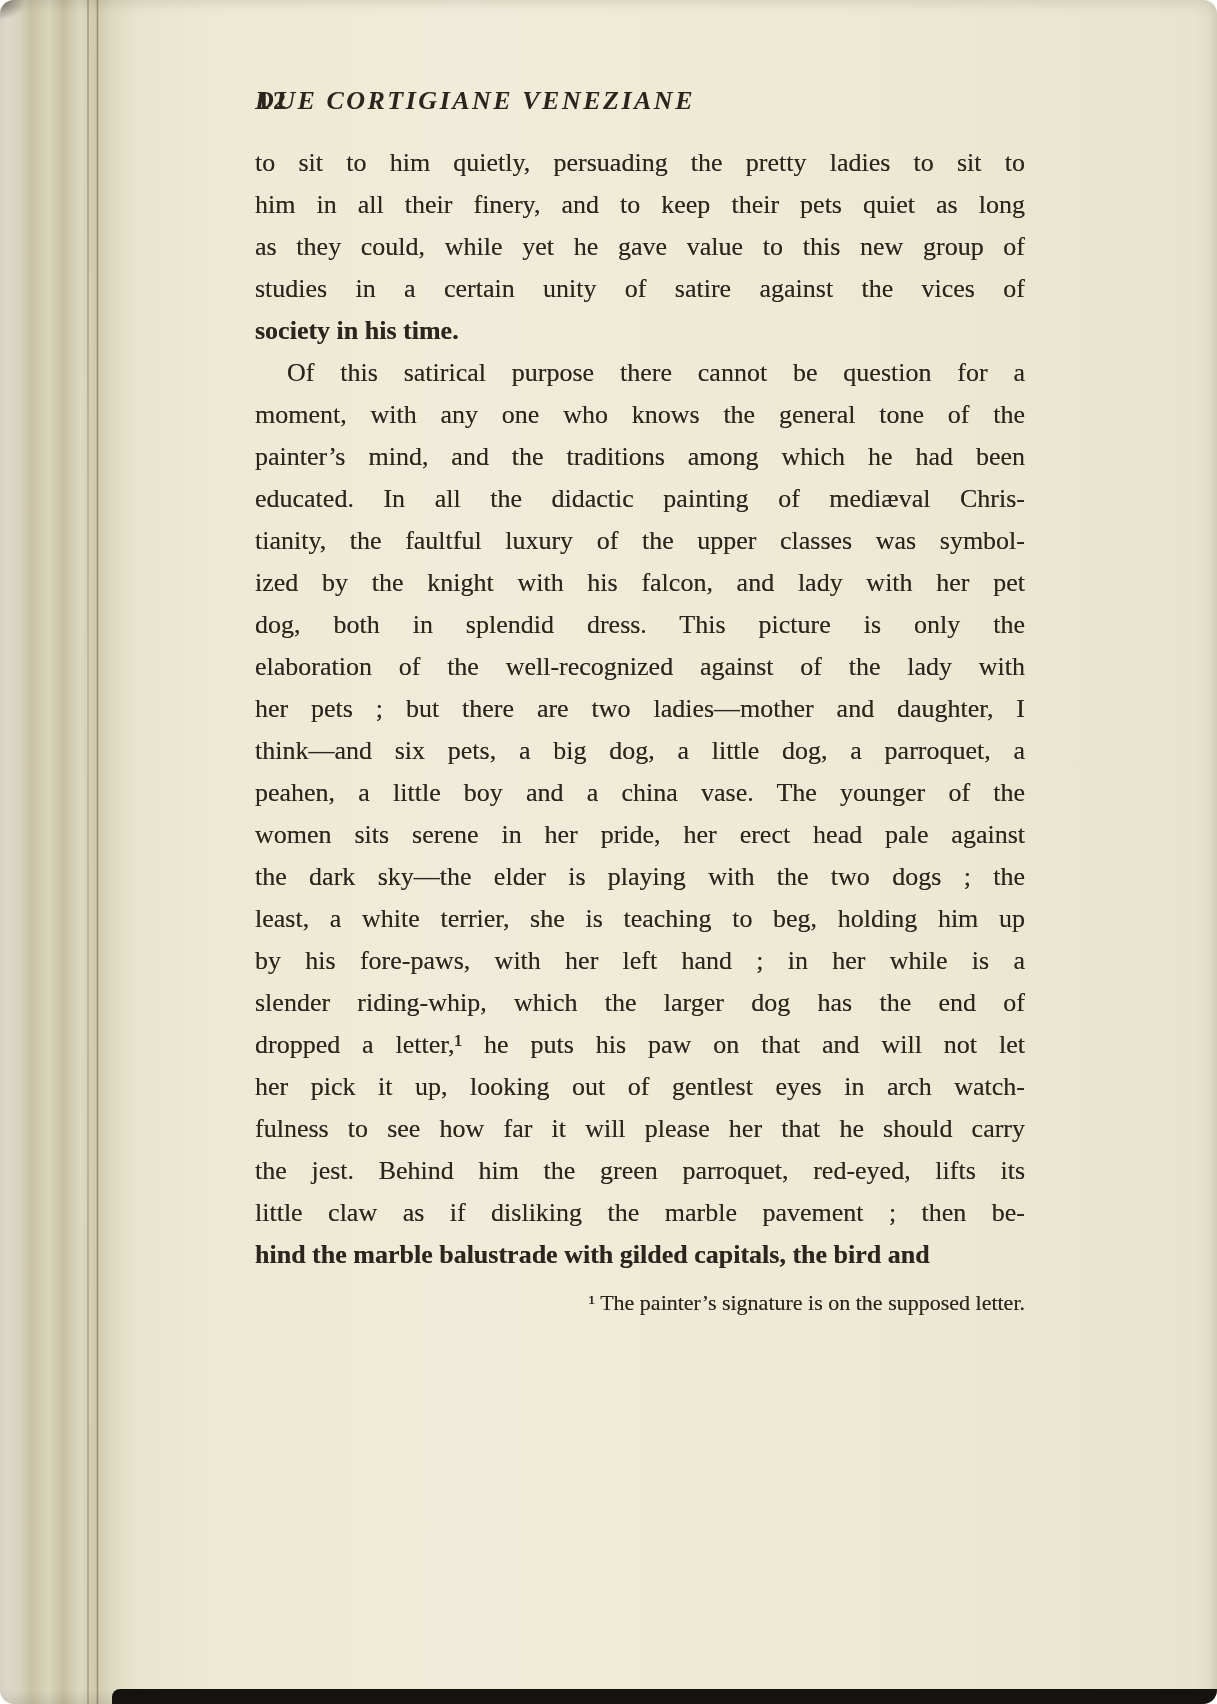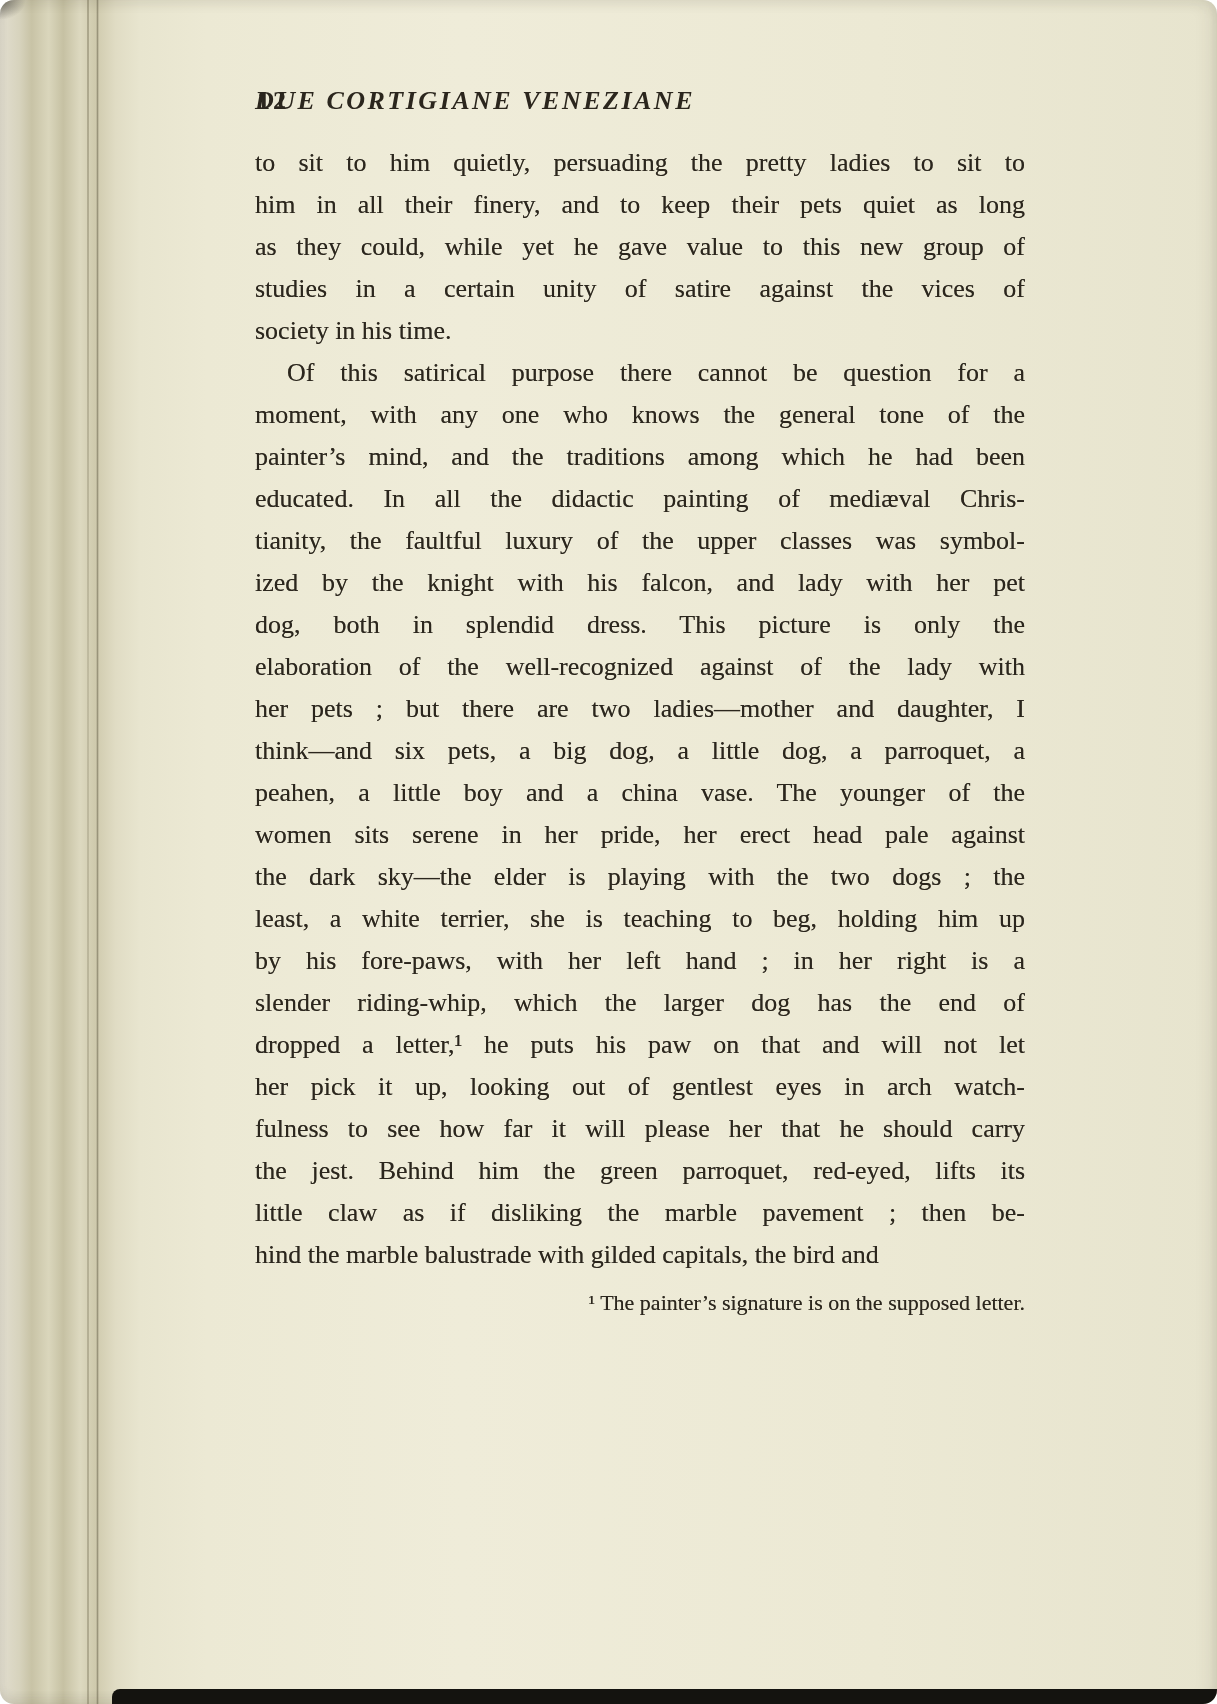--- a/index.html
+++ b/index.html
@@ -121,20 +121,21 @@
     text-align: justify;
     text-align-last: justify;
     white-space: normal;
     text-shadow: 0 0 0.5px rgba(43, 38, 29, 0.55);
   }
   .line.indent {
     text-indent: 32px;
   }
   .line.last {
     text-align-last: left;
+    font-weight: bold;
   }
 
   .footnote {
     margin-top: 12px;
     text-align: right;
     font-size: 22px;
     line-height: 30px;
     text-shadow: 0 0 0.5px rgba(43, 38, 29, 0.55);
   }
 </style>
@@ -168,21 +169,21 @@
           <div class="line">tianity, the faultful luxury of the upper classes was symbol-</div>
           <div class="line">ized by the knight with his falcon, and lady with her pet</div>
           <div class="line">dog, both in splendid dress.  This picture is only the</div>
           <div class="line">elaboration of the well-recognized against of the lady with</div>
           <div class="line">her pets ; but there are two ladies—mother and daughter, I</div>
           <div class="line">think—and six pets, a big dog, a little dog, a parroquet, a</div>
           <div class="line">peahen, a little boy and a china vase.  The younger of the</div>
           <div class="line">women sits serene in her pride, her erect head pale against</div>
           <div class="line">the dark sky—the elder is playing with the two dogs ; the</div>
           <div class="line">least, a white terrier, she is teaching to beg, holding him up</div>
-          <div class="line">by his fore-paws, with her left hand ; in her right is a</div>
+          <div class="line">by his fore-paws, with her left hand ; in her while is a</div>
           <div class="line">slender riding-whip, which the larger dog has the end of</div>
           <div class="line">dropped a letter,¹ he puts his paw on that and will not let</div>
           <div class="line">her pick it up, looking out of gentlest eyes in arch watch-</div>
           <div class="line">fulness to see how far it will please her that he should carry</div>
           <div class="line">the jest.  Behind him the green parroquet, red-eyed, lifts its</div>
           <div class="line">little claw as if disliking the marble pavement ; then be-</div>
           <div class="line last">hind the marble balustrade with gilded capitals, the bird and</div>
         </div>
       </div>
 

